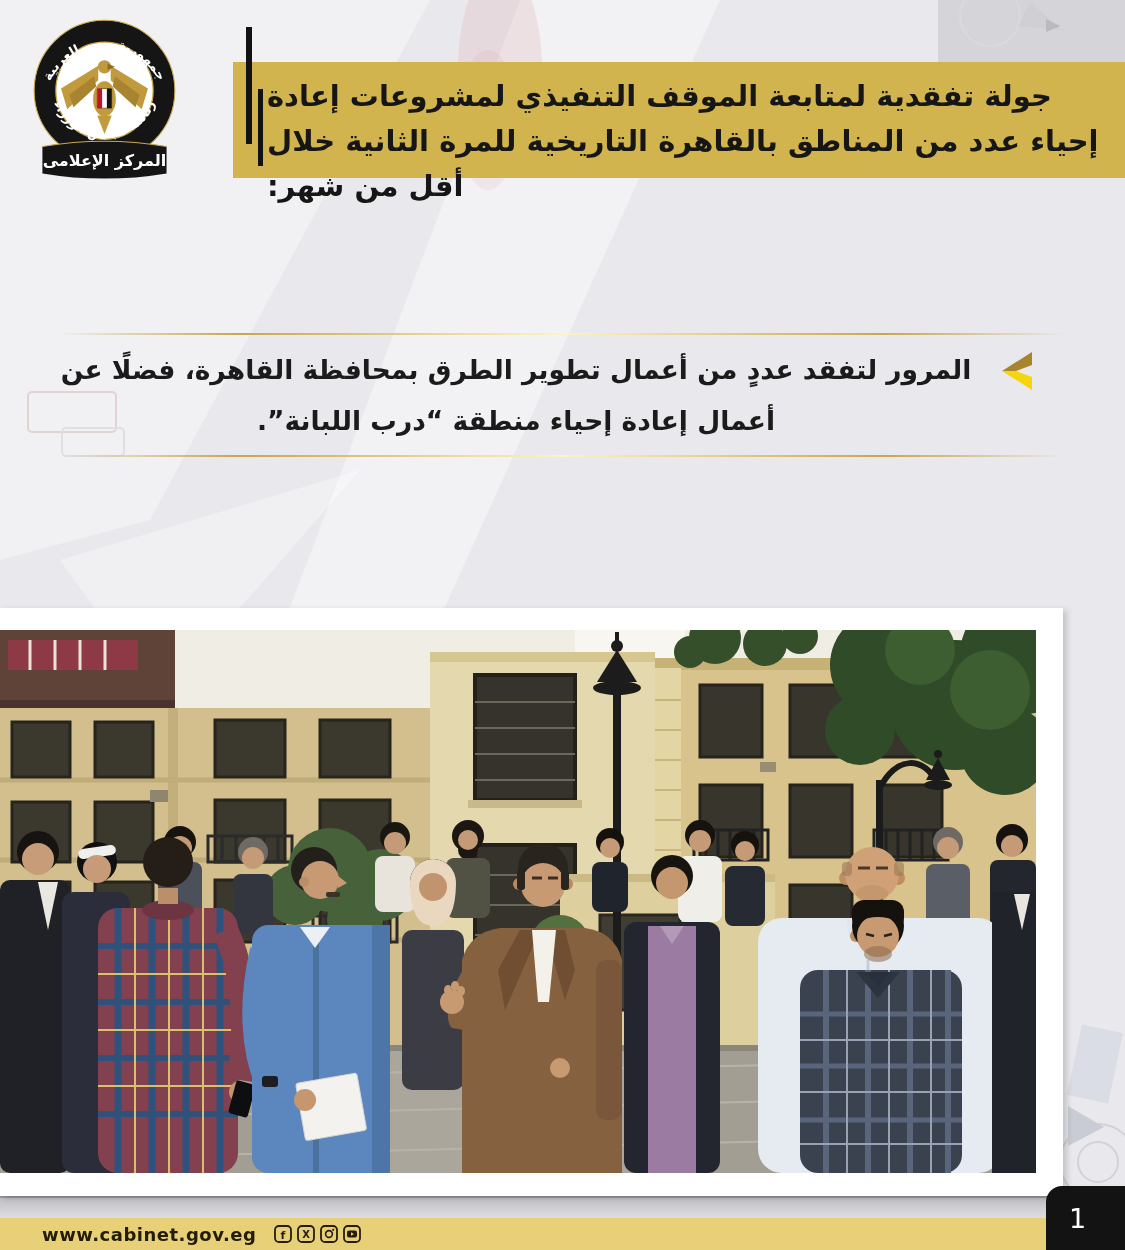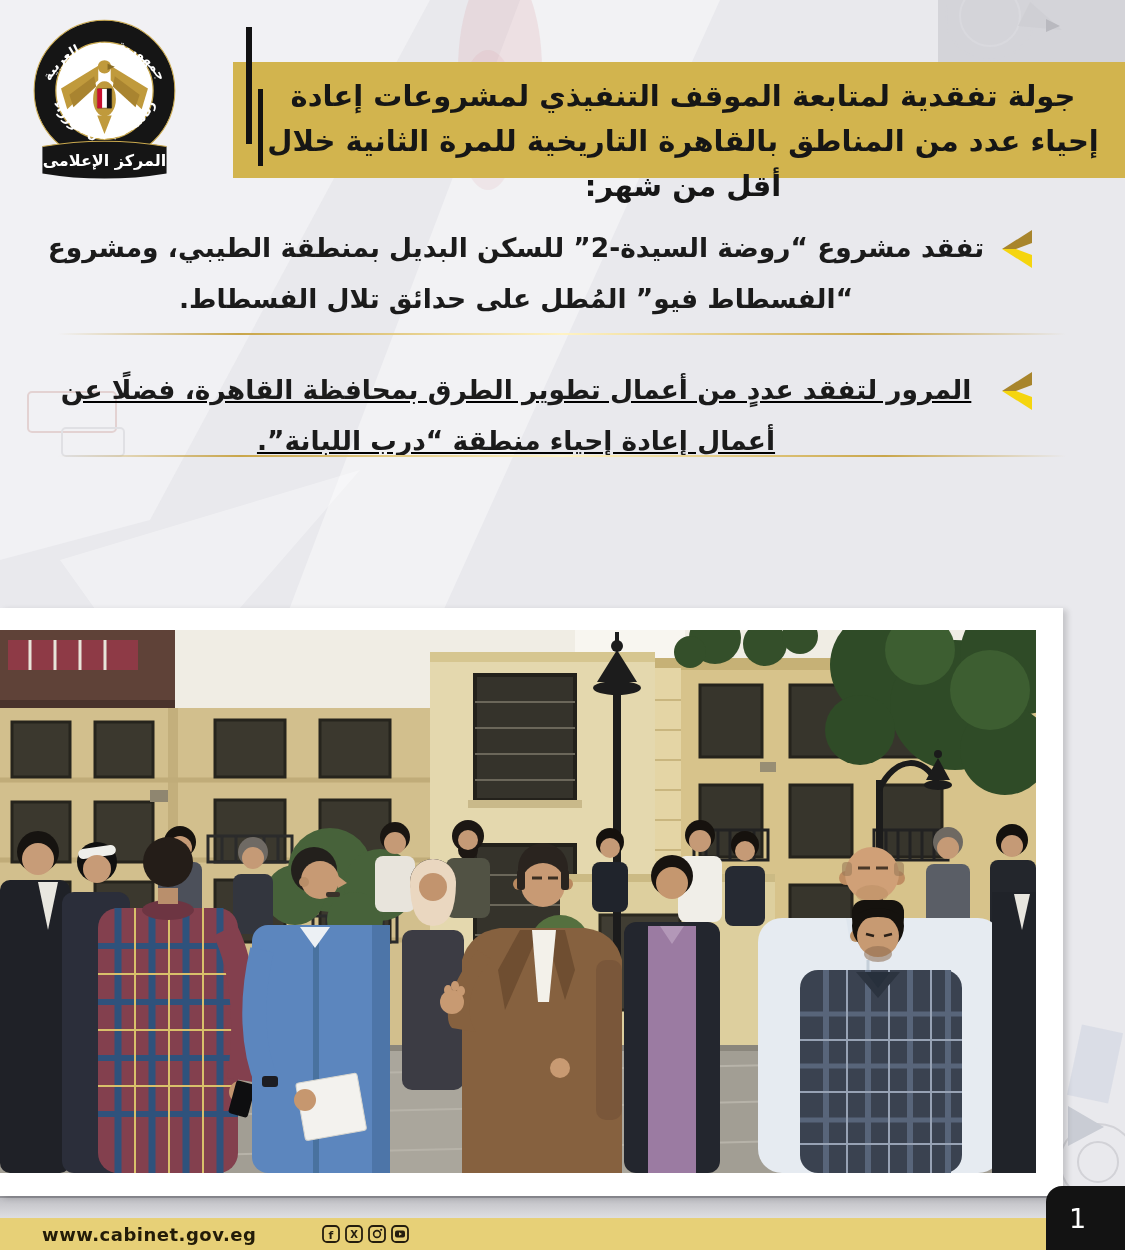--- a/index.html
+++ b/index.html
@@ -5,41 +5,41 @@
   html,body{margin:0;padding:0;}
   body{font-family:"DejaVu Sans", sans-serif;}
   .page{position:relative;width:1125px;height:1250px;overflow:hidden;background:#e9e9ed;}
   .decor{position:absolute;inset:0;z-index:0;}
   
   .accent-bar{position:absolute;background:#121212;z-index:3;}
   .bar1{left:246px;top:27px;width:6px;height:117px;}
   .bar2{left:258px;top:89px;width:5px;height:77px;}
   .band{position:absolute;left:233px;top:62px;width:892px;height:116px;background:#d2b44e;z-index:2;}
   .band h1{margin:0;padding:12px 26px 0 34px;font-size:29px;line-height:45px;font-weight:700;
-           color:#161616;text-align:center;direction:rtl;}
+           color:#161616;text-align:left;direction:rtl;}
   
   .logo{position:absolute;left:30px;top:16px;width:150px;height:170px;z-index:4;}
   
   .bullet{position:absolute;left:34px;width:1014px;z-index:2;direction:rtl;}
-  .b1{top:222px;} .b2{top:364px;text-decoration:underline;} .b3{top:466px;}
+  .b1{top:222px;} .b2{top:344px;} .b3{top:466px;}
   .bullet p{margin:0 56px 0 6px;font-size:26.5px;line-height:51px;font-weight:700;color:#1b1b1b;
             text-align:center;direction:rtl;}
   .chev{position:absolute;right:16px;top:8px;width:30px;height:38px;}
   .divider{position:absolute;left:58px;width:1008px;height:2px;z-index:2;
     background:linear-gradient(90deg,rgba(201,166,75,0) 0%,#c9a64b 18%,#fff3c4 50%,#c9a64b 82%,rgba(201,166,75,0) 100%);}
   .d1{top:333px;} .d2{top:455px;}
   
   .photo-frame{position:absolute;left:0;top:608px;width:1063px;height:588px;background:#ffffff;
     box-shadow:4px 2px 6px rgba(0,0,0,.16);z-index:2;}
   .photo-inner{position:absolute;left:0;top:22px;width:1036px;height:543px;overflow:hidden;background:#f0ede4;}
   
   .gray-strip{position:absolute;left:0;top:1196px;width:1125px;height:22px;z-index:1;
     border-top:2px solid #94949a;background:linear-gradient(#bfbfc4,#e1e1e5);}
   .footer-bar{position:absolute;left:0;top:1218px;width:1125px;height:32px;background:#e7d077;z-index:3;
-    display:flex;align-items:center;gap:48px;}
+    display:flex;align-items:center;}
   .site{margin-left:42px;font-size:18px;font-weight:700;color:#231c08;letter-spacing:.5px;}
   .socials{display:flex;gap:5px;margin-left:18px;}
   .socials svg{display:block;}
   .page-no{position:absolute;left:1046px;top:1186px;width:79px;height:64px;background:#131313;
     border-radius:16px 0 0 0;z-index:4;display:flex;align-items:center;justify-content:center;}
   .page-no span{color:#ffffff;font-size:27px;transform:translateX(-8px);}
 </style>
 </head>
 <body>
 
@@ -99,28 +99,20 @@
       <text x="72" y="143" font-size="15.5" font-weight="bold" fill="#ffffff" text-anchor="middle" direction="rtl">المركز الإعلامى</text>
     </g>
   </svg>
 
   <div class="accent-bar bar1"></div>
   <div class="accent-bar bar2"></div>
   <div class="band">
     <h1>جولة تفقدية لمتابعة الموقف التنفيذي لمشروعات إعادة إحياء عدد من المناطق بالقاهرة التاريخية للمرة الثانية خلال أقل من شهر:</h1>
   </div>
 
-  <div class="bullet b1">
-    <svg class="chev" viewBox="0 0 30 38">
-      <polygon points="30,0 0,19 30,19" fill="#a8852c"></polygon>
-      <polygon points="30,19 0,19 30,38" fill="#f5d50e"></polygon>
-      <polygon points="30,13 14,19 30,25" fill="#e9e9ed"></polygon>
-    </svg>
-    <p>تفقد مشروع “روضة السيدة-2” للسكن البديل بمنطقة الطيبي، ومشروع “الفسطاط فيو” المُطل على حدائق تلال الفسطاط.</p>
-  </div>
   <div class="divider d1"></div>
 
   <div class="bullet b2">
     <svg class="chev" viewBox="0 0 30 38">
       <polygon points="30,0 0,19 30,19" fill="#a8852c"></polygon>
       <polygon points="30,19 0,19 30,38" fill="#f5d50e"></polygon>
       <polygon points="30,13 14,19 30,25" fill="#e9e9ed"></polygon>
     </svg>
     <p>المرور لتفقد عددٍ من أعمال تطوير الطرق بمحافظة القاهرة، فضلًا عن أعمال إعادة إحياء منطقة “درب اللبانة”.</p>
   </div>

